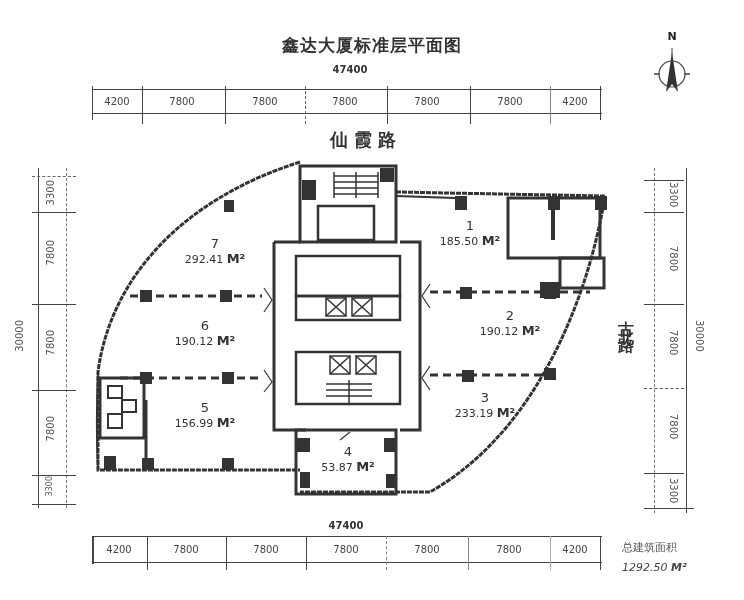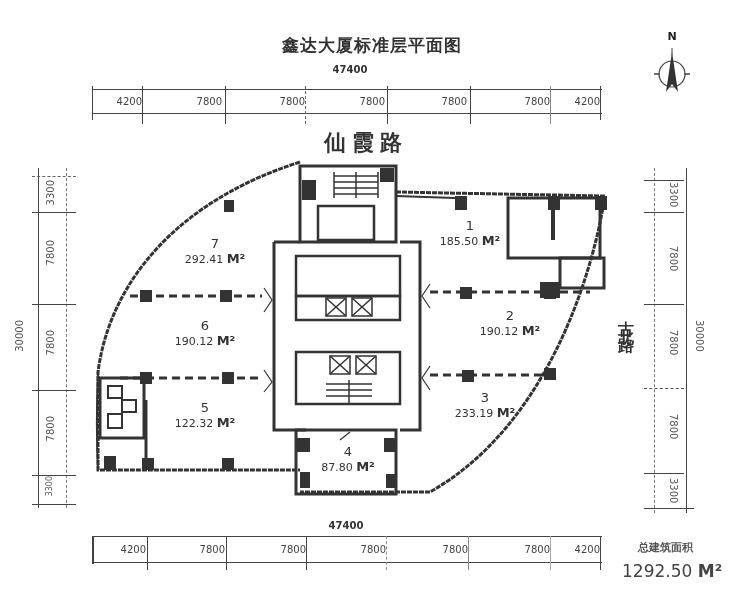--- a/index.html
+++ b/index.html
@@ -1,29 +1,29 @@
 <!DOCTYPE html>
 <html><head>
 <meta charset="utf-8">
 <style>
   html, body { margin:0; padding:0; background:#fff; }
   body { width:744px; height:600px; position:relative; overflow:hidden;
          font-family:"DejaVu Sans", sans-serif; color:#222; }
   .abs { position:absolute; }
   .title { left:0; width:744px; top:34px; text-align:center; font-size:17px; font-weight:bold; letter-spacing:1px; color:#333; }
   .dim-total { font-size:10px; font-weight:bold; color:#333; }
-  .dim-cell { font-size:10px; color:#444; text-align:right; }
-  .road { font-size:22px; font-weight:bold; color:#333; letter-spacing:6px; }
+  .dim-cell { font-size:10px; color:#444; text-align:center; }
+  .road { font-size:18px; font-weight:bold; color:#333; letter-spacing:6px; }
   .road-v { font-size:16px; font-weight:bold; color:#333; writing-mode:vertical-rl; letter-spacing:8px; }
   .vdim { font-size:10px; color:#555; writing-mode:vertical-rl; }
   .unit-no { font-size:13px; color:#333; text-align:center; }
   .unit-area { font-size:11px; color:#333; text-align:center; white-space:nowrap; }
   .unit-area b { font-size:13px; }
-  .summary-label { font-size:11px; color:#555; font-weight:bold;margin-left:16px; }
-  .summary-val { font-size:17px; color:#444; }
+  .summary-label { font-size:11px; color:#555; font-weight:normal; }
+  .summary-val { font-size:11px; color:#444;font-style:italic; }
   svg { position:absolute; left:0; top:0; }
 </style>
 </head>
 <body>
 
 <div class="abs title">鑫达大厦标准层平面图</div>
 
 <div class="abs" style="left:650px;top:30px;width:44px;height:70px;">
   <div style="position:absolute;left:0;top:0;width:44px;text-align:center;font-size:11px;font-weight:bold;">N</div>
   <svg width="44" height="70" style="left:0;top:0;">
@@ -205,37 +205,37 @@
 <div class="abs" style="left:160px;top:236px;width:110px;">
   <div class="unit-no">7</div>
   <div class="unit-area"><span>292.41</span> <b>M²</b></div>
 </div>
 <div class="abs" style="left:150px;top:318px;width:110px;">
   <div class="unit-no">6</div>
   <div class="unit-area"><span>190.12</span> <b>M²</b></div>
 </div>
 <div class="abs" style="left:150px;top:400px;width:110px;">
   <div class="unit-no">5</div>
-  <div class="unit-area"><span>122.32</span> <b>M²</b></div>
+  <div class="unit-area"><span>156.99</span> <b>M²</b></div>
 </div>
 <div class="abs" style="left:420px;top:218px;width:100px;">
   <div class="unit-no">1</div>
   <div class="unit-area"><span>185.50</span> <b>M²</b></div>
 </div>
 <div class="abs" style="left:455px;top:308px;width:110px;">
   <div class="unit-no">2</div>
   <div class="unit-area"><span>190.12</span> <b>M²</b></div>
 </div>
 <div class="abs" style="left:430px;top:390px;width:110px;">
   <div class="unit-no">3</div>
   <div class="unit-area"><span>233.19</span> <b>M²</b></div>
 </div>
 <div class="abs" style="left:300px;top:444px;width:96px;">
   <div class="unit-no">4</div>
-  <div class="unit-area"><span>87.80</span> <b>M²</b></div>
+  <div class="unit-area"><span>53.87</span> <b>M²</b></div>
 </div>
 
 <div class="abs dim-total" style="left:316px;top:520px;width:60px;text-align:center;">47400</div>
 
 <div class="abs" style="left:92px;top:536px;width:510px;height:34px;">
   <div class="abs" style="left:0;top:0;width:510px;border-top:1.5px solid #444;"></div>
   <div class="abs" style="left:0;top:26px;width:510px;border-top:1.5px solid #444;"></div>
   <div class="abs" style="left:0;top:0;height:28px;border-left:2px solid #444;"></div>
   <div class="abs" style="left:508px;top:0;height:34px;border-left:1.5px solid #444;"></div>
   <div class="abs dim-cell" style="left:0;top:8px;width:54px;">4200</div>

